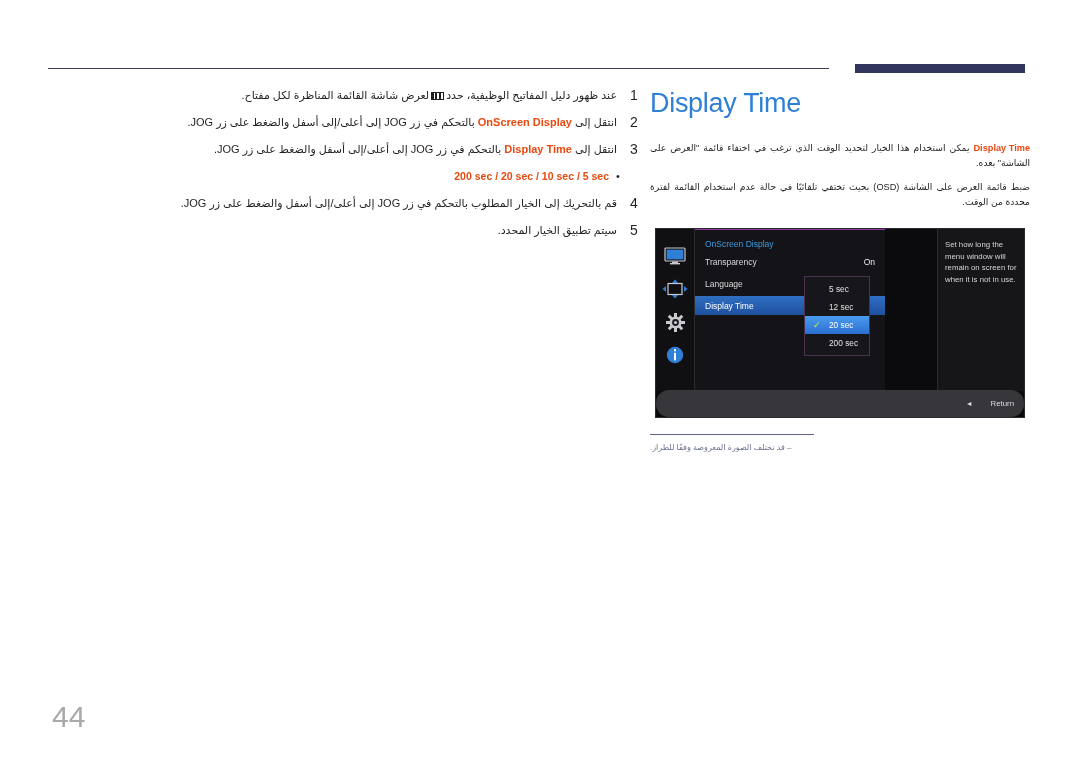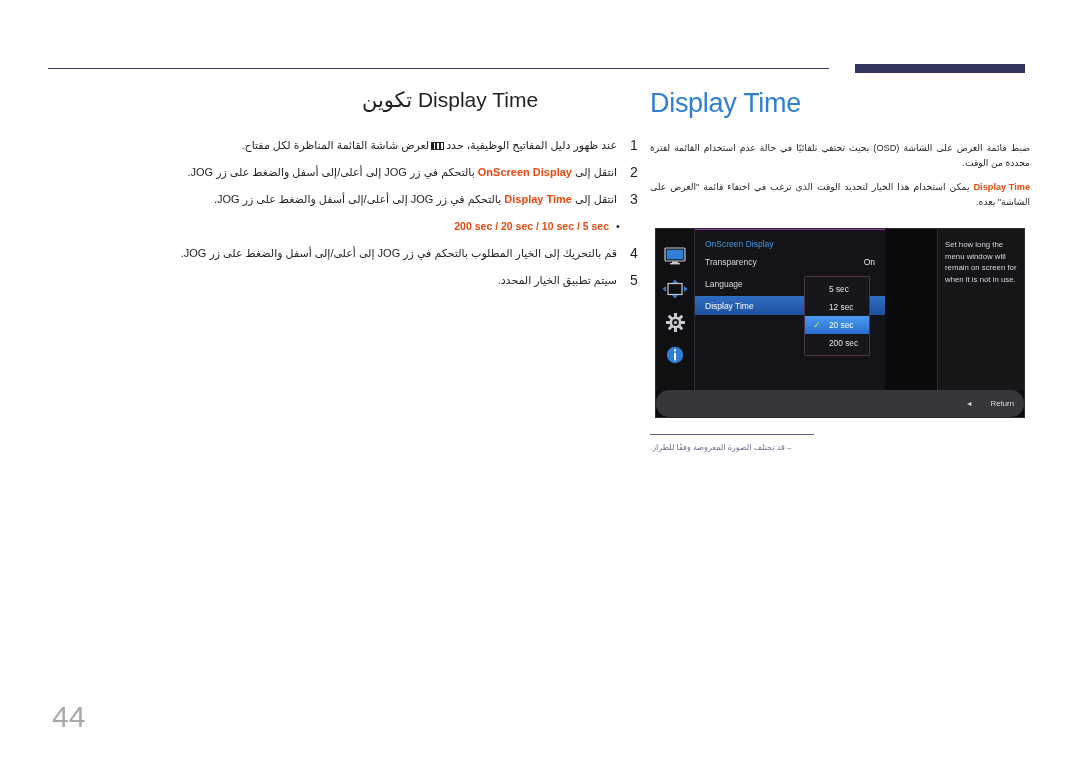--- a/index.html
+++ b/index.html
@@ -359,24 +359,20 @@
   }
 </style>
 </head>
 <body>
 
 <div class="rule-thin"></div>
 <div class="rule-thick"></div>
 
 <div class="left-col">
 
-  <h2 class="page-title">
-    <span class="en">Display Time</span>
-    <span>تكوين</span>
-  </h2>
 
   <div class="step">
     <div class="step-num">1</div>
     <div class="step-text">
       <span>عند ظهور دليل المفاتيح الوظيفية، حدد</span><span class="keyguide-icon"></span><span>لعرض شاشة القائمة المناظرة لكل مفتاح.</span>
     </div>
   </div>
 
   <div class="step">
     <div class="step-num">2</div>
@@ -421,25 +417,25 @@
     <div class="step-num">5</div>
     <div class="step-text">
       <span>سيتم تطبيق الخيار المحدد.</span>
     </div>
   </div>
 
 </div>
 
 <div class="right-col">
   <h1 class="right-title">Display Time</h1>
-  <p class="right-para">ضبط قائمة العرض على الشاشة (OSD) بحيث تختفي تلقائيًا في حالة عدم استخدام القائمة لفترة محددة من الوقت.</p>
   <p class="right-para">
     <span class="hl">Display Time</span>
     <span>يمكن استخدام هذا الخيار لتحديد الوقت الذي ترغب في اختفاء قائمة "العرض على الشاشة" بعده.</span>
   </p>
+  <p class="right-para">ضبط قائمة العرض على الشاشة (OSD) بحيث تختفي تلقائيًا في حالة عدم استخدام القائمة لفترة محددة من الوقت.</p>
 </div>
 
 <div class="osd">
   <div class="osd-body">
 
     <div class="osd-sidebar">
       <div class="osd-ic">
         <svg width="22" height="18" viewBox="0 0 22 18">
           <rect x="1" y="1" width="20" height="13" rx="1" fill="none" stroke="#c9c9cf" stroke-width="1.2"></rect>
           <rect x="2.6" y="2.6" width="16.8" height="9.8" fill="#2f7fd6"></rect>

